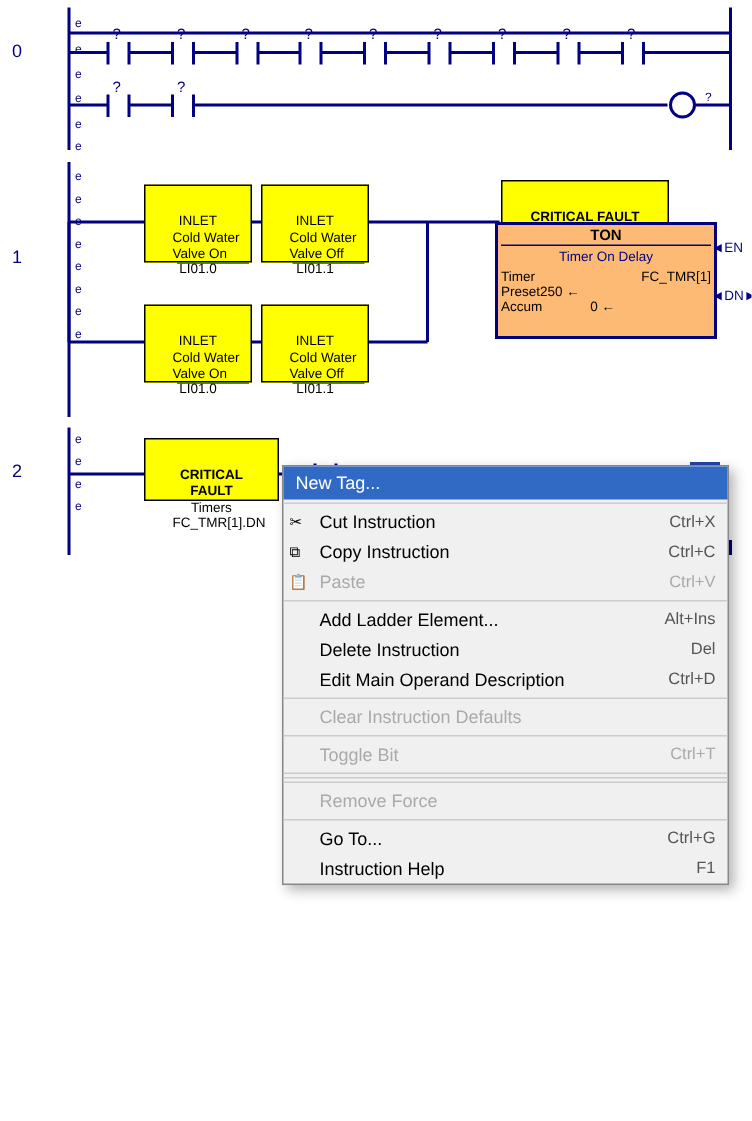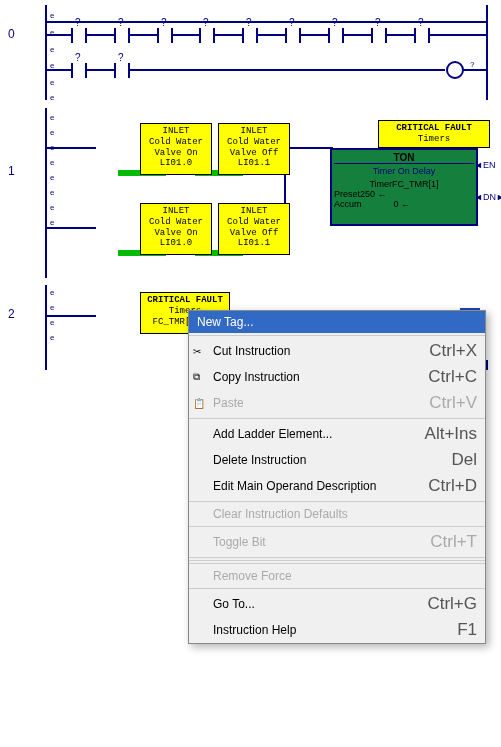--- a/index.html
+++ b/index.html
@@ -23,24 +23,23 @@
       background: #ffffff;
     }
 
     
     .inst-block {
       position: absolute;
       background: #ffff00;
       border: 1px solid #000000;
       text-align: center;
       font-size: 9px;
-      font-family: Liberation Mono, monospace;
-      padding: 2px;
+      font-family: Liberation Sans, sans-serif;
+      padding: 18px;
       line-height: 1.2;
-      margin-left: 44px;
     }
 
     
     .context-menu {
       position: absolute;
       top: 310px;
       left: 188px;
       width: 298px;
       background: #f0f0f0;
       border: 1px solid #888;
@@ -58,21 +57,21 @@
       cursor: pointer;
       position: relative;
     }
 
     .menu-item.disabled {
       color: #aaaaaa;
     }
 
     .menu-item .shortcut {
       color: #555;
-      font-size: 17px;
+      font-size: 11px;
       margin-left: 20px;
     }
 
     .menu-item.disabled .shortcut {
       color: #aaaaaa;
     }
 
     .menu-separator {
       height: 1px;
       background: #cccccc;
@@ -275,24 +274,24 @@
 Cold Water
 Valve Off
 LI01.1</div>
   </div>
 
   <div class="inst-block" style="left:334px; top:120px; width:112px; height:28px; background:#ffff00;">
     <div style="font-size:9px; font-weight:bold;">CRITICAL FAULT</div>
     <div style="font-size:9px;">Timers</div>
   </div>
 
-  <div style="position:absolute; left:330px; top:148px; width:148px; height:78px; background:#15803d; border:2px solid #000080; font-family:Arial,sans-serif; font-size:9px; padding:2px;">
+  <div style="position:absolute; left:330px; top:148px; width:148px; height:78px; background:#fdba74; border:2px solid #000080; font-family:Arial,sans-serif; font-size:9px; padding:2px;">
     <div style="text-align:center; font-weight:bold; font-size:10px; border-bottom:1px solid #000080; margin-bottom:2px;">TON</div>
     <div style="text-align:center; font-size:9px; color:#000080; margin-bottom:3px;">Timer On Delay</div>
-    <div style="display:flex; justify-content:center;">
+    <div style="display:flex; justify-content:space-between;">
       <span>Timer</span>
         <span>FC_TMR[1]</span>
     </div>
     <div style="display:flex; ">
       <span>Preset</span>
         <span>250 ←</span>
     </div>
     <div style="display:flex; justify-content:flex-start;gap:32px;">
       <span>Accum</span>
         <span>0 ←</span>

